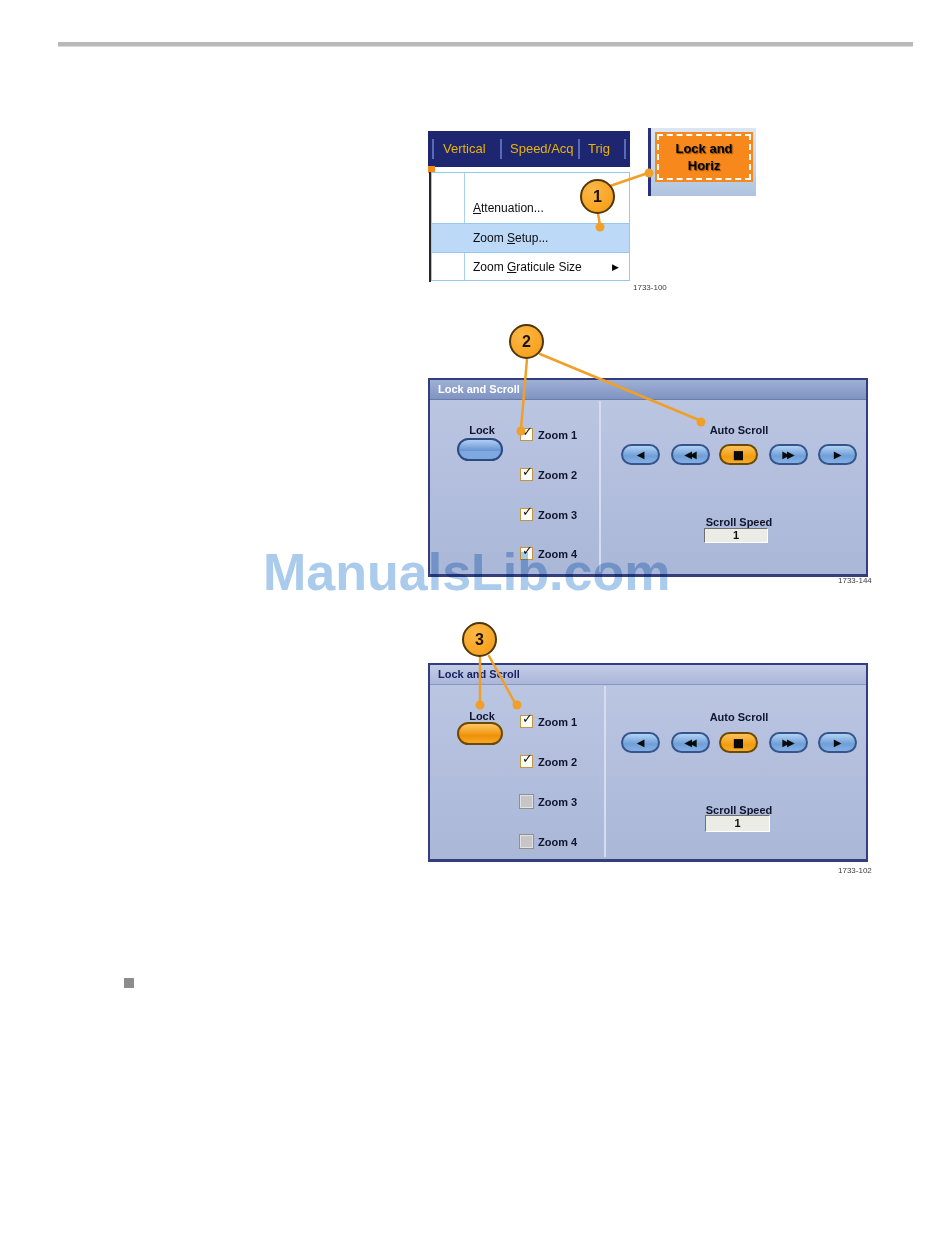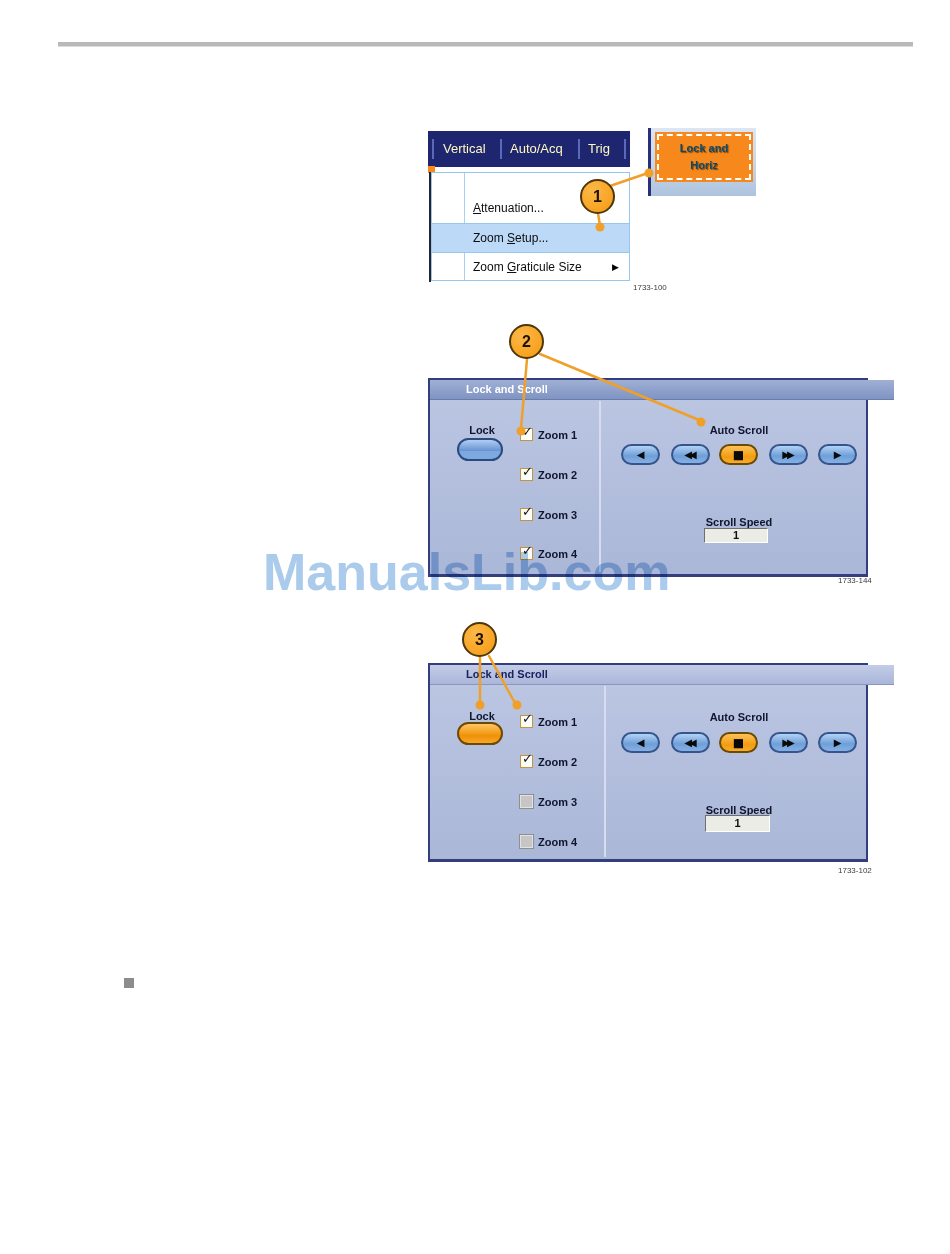--- a/index.html
+++ b/index.html
@@ -4,46 +4,46 @@
 <style>
   html,body{margin:0;padding:0;background:#fff;}
   #page{position:relative;width:950px;height:1254px;background:#fff;overflow:hidden;
         font-family:"Liberation Sans",sans-serif;}
   .abs{position:absolute;}
 
   
   .toprule{left:58px;top:42px;width:855px;height:4px;background:#b9b9b9;border-bottom:1px solid #dcdcdc;}
 
   
-  .menubar{left:428px;top:131px;width:202px;height:36px;background:#1f2670;color:#fef9c3;font-size:13px;}
+  .menubar{left:428px;top:131px;width:202px;height:36px;background:#1f2670;color:#eab308;font-size:13px;}
   .menubar .sep{position:absolute;top:8px;width:2px;height:20px;background:#5а6аb8;background:#5a6ab8;}
   .menubar .mi{position:absolute;top:10px;white-space:nowrap;}
   .mb-strip{left:428px;top:167px;width:202px;height:5px;background:#fff;}
   .mb-orange{left:428px;top:166px;width:7px;height:7px;background:#f6881c;}
 
   .dropdown{left:431px;top:172px;width:199px;height:109px;background:#fff;border:1px solid #97c6ee;box-sizing:border-box;padding-left:13px;}
   .dd-darkedge{left:429px;top:172px;width:2px;height:110px;background:#26262a;}
   .dd-gutter{position:absolute;left:32px;top:0;width:1px;height:100%;background:#a9d1f1;}
   .dd-item{position:absolute;left:0;width:100%;height:26px;color:#0d0d0d;font-size:12px;line-height:26px;}
   .dd-item .txt{position:absolute;left:41px;white-space:nowrap;}
   .dd-item.hl{background:#bcdaf8;border-top:1px solid #97c6ee;border-bottom:1px solid #97c6ee;height:28px;line-height:28px;}
   .dd-item .u{text-decoration:underline;}
   .dd-arrow{position:absolute;right:10px;top:0;font-size:9px;color:#000;font-family:"DejaVu Sans",sans-serif;}
 
   
   .lspanel{left:648px;top:128px;width:108px;height:68px;background:linear-gradient(180deg,#dce6f5 0%,#c6d6ec 55%,#aec3de 100%);border-left:3px solid #28307a;box-sizing:border-box;}
   .lsbtn{position:absolute;left:4px;top:4px;width:98px;height:50px;background:#f6881c;box-sizing:border-box;}
   .lsbtn-inner{position:absolute;left:2px;top:2px;right:2px;bottom:2px;border:2px dashed #fff;
-      color:#0c4a6e;font-weight:bold;font-size:11px;line-height:17px;text-align:center;padding-top:4px;box-sizing:border-box;
+      color:#000000;font-weight:bold;font-size:13px;line-height:17px;text-align:center;padding-top:4px;box-sizing:border-box;
       text-shadow:1px 1px 1px rgba(110,60,0,.85);}
 
   
   .dlg{width:440px;height:199px;background:linear-gradient(180deg,#bcc7e3 0%,#aab7d7 100%);
        border:2px solid #323e7e;border-bottom-width:3px;box-sizing:border-box;}
-  .dlg-title{position:absolute;left:0;top:0;width:100%;height:19px;font-size:11px;font-weight:bold;line-height:19px;padding-left:28px;}
+  .dlg-title{position:absolute;left:0;top:0;width:100%;height:19px;font-size:11px;font-weight:bold;line-height:19px;}
   .dlg-title span{margin-left:8px;}
   .t-active{background:linear-gradient(180deg,#9fb0d4,#8094c3);color:#fff;border-bottom:1px solid #6a7ca8;}
   .t-plain{background:linear-gradient(180deg,#c3cde7,#aab6da);color:#1a2260;border-bottom:1px solid #8a96c0;}
   .divider{position:absolute;top:21px;bottom:2px;width:2px;background:#d6ddef;}
   .dlabel{position:absolute;font-size:11px;font-weight:bold;color:#10162e;text-align:center;white-space:nowrap;}
   .lock-btn{position:absolute;width:46px;height:23px;border-radius:12px;border:2px solid #2c4a82;
       background:linear-gradient(180deg,#aecdf2 0%,#6590cf 60%,#7fa8e0 60%,#7ea9e0 100%);box-sizing:border-box;}
   .lock-btn.active{border-color:#6d4a02;background:linear-gradient(180deg,#fcc863 0%,#f09008 62%,#f6a828 100%);}
   .chk{position:absolute;width:13px;height:13px;background:#fdfdf8;border:1px solid #c49540;box-sizing:border-box;}
   .chk .mk{position:absolute;left:1px;top:-5px;font-size:13px;font-weight:bold;color:#111;font-family:"DejaVu Sans",sans-serif;display:none;}
@@ -77,21 +77,21 @@
 <body>
 
 <div id="page">
 
   <div class="abs toprule"></div>
 
   <div class="abs menubar">
     <div class="sep" style="left:4px"></div>
     <span class="mi" style="left:15px">Vertical</span>
     <div class="sep" style="left:72px"></div>
-    <span class="mi" style="left:82px">Auto/Acq</span>
+    <span class="mi" style="left:82px">Speed/Acq</span>
     <div class="sep" style="left:150px"></div>
     <span class="mi" style="left:160px">Trig</span>
     <div class="sep" style="left:196px"></div>
   </div>
   <div class="abs mb-strip"></div>
   <div class="abs mb-orange"></div>
 
   <div class="abs dd-darkedge"></div>
   <div class="abs dropdown">
     <div class="dd-gutter"></div>

